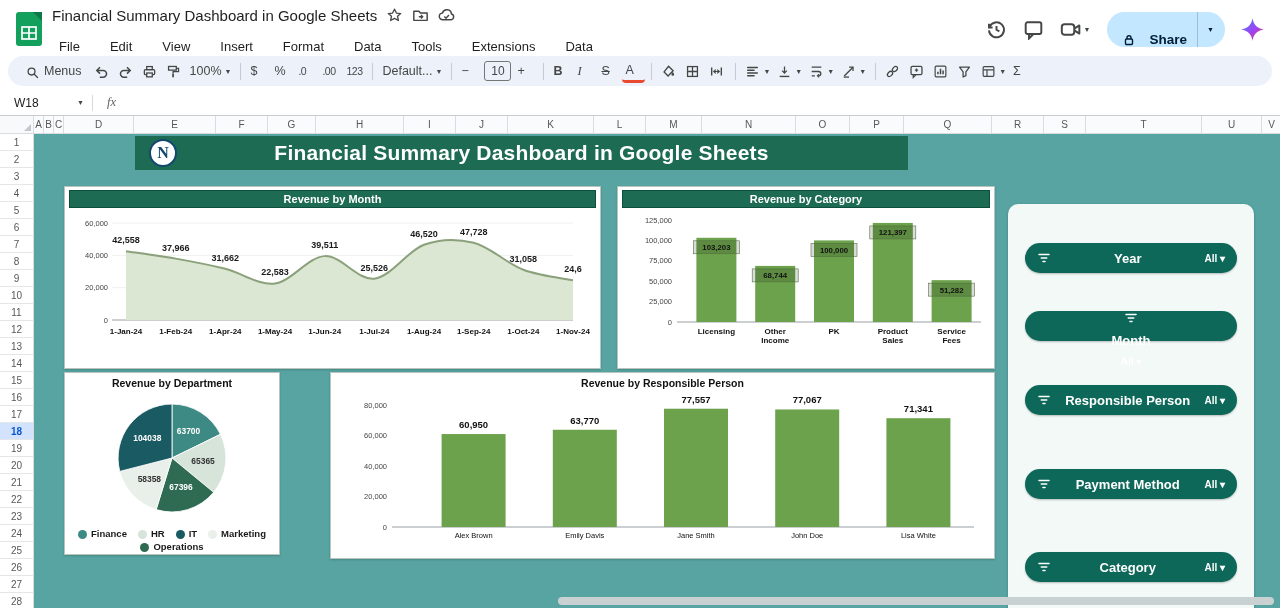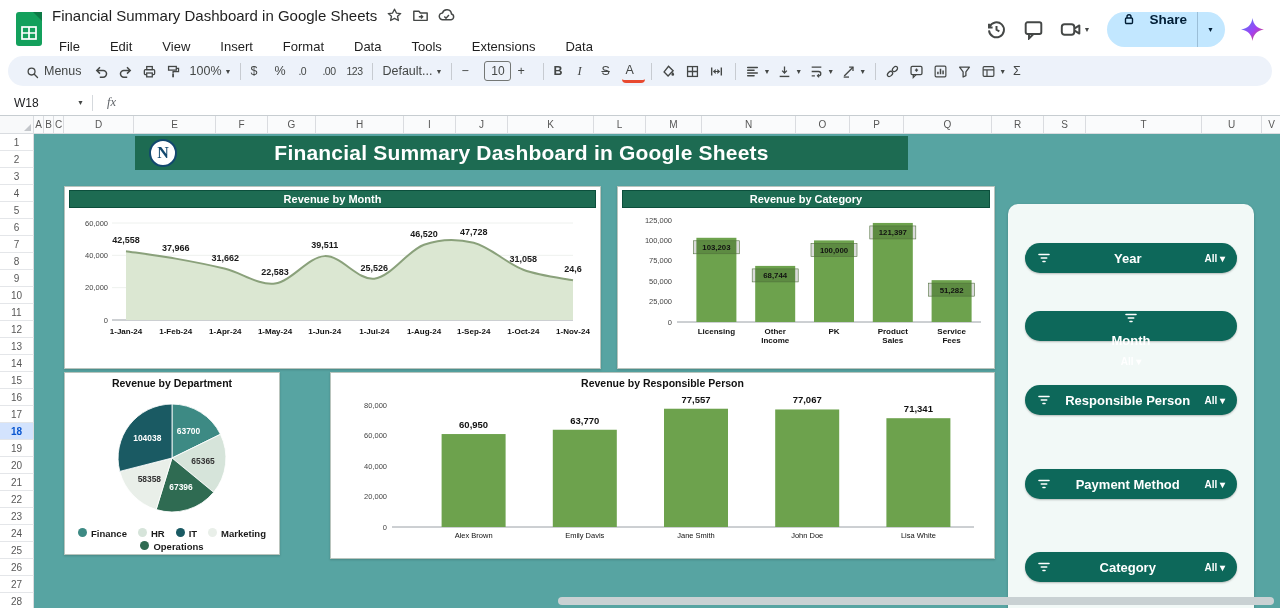--- a/index.html
+++ b/index.html
@@ -16,21 +16,21 @@
   .doc-title{font-size:15px;color:#1f1f1f;white-space:nowrap}
   .chrome-icon{width:17px;height:17px;color:#444746;display:inline-flex;flex:none}
   .chrome-icon svg{width:100%;height:100%}
   .menu-bar{display:flex;gap:16px;margin-top:11px}
   .menu-item{font-size:13px;color:#1f1f1f;padding:1px 7px;border-radius:9px;cursor:pointer}
   .topbar-right{display:flex;align-items:center;gap:16px;padding-right:2px}
   .tb-right-icon{width:21px;height:21px;color:#444746;display:inline-flex;cursor:pointer}
   .tb-right-icon svg{width:100%;height:100%}
   .cam-group{display:flex;align-items:center;gap:3px;cursor:pointer}
   .share-btn{display:flex;align-items:center;background:#c2e7ff;border-radius:18px;height:35px;overflow:hidden;cursor:pointer}
-  .share-main{display:flex;align-items:flex-start;gap:14px;padding:0 10px 0 15px;font-size:13.5px;font-weight:700;color:#001d35;height:100%}
+  .share-main{display:flex;align-items:flex-end;gap:14px;padding:0 10px 0 15px;font-size:13.5px;font-weight:700;color:#001d35;height:100%}
   .share-main svg{width:14px;height:14px}
   .share-caret{padding:0 11px 0 9px;border-left:1px solid rgba(0,29,53,.2);color:#001d35;font-size:9px;height:100%;display:flex;align-items:center}
   .gemini{width:23px;height:23px;cursor:pointer}
 
   
   .toolbar{margin:4px 8px;background:#edf2fa;border-radius:22px;height:30px;display:flex;align-items:center;padding:0 10px;gap:1px;flex:none}
   .tbtn{min-width:23px;height:24px;display:inline-flex;align-items:center;justify-content:space-between;border-radius:4px;color:#444746;font-size:12.5px;gap:3px;padding:0 3px;cursor:pointer;white-space:nowrap}
   .tbtn svg{width:15px;height:15px}
   .tsep{width:1px;height:17px;background:#c7cbd1;margin:0 5px;flex:none}
   .caret{font-size:7px;color:#444746;line-height:1}
@@ -62,21 +62,21 @@
 
   
   .banner{position:absolute;left:101px;top:2px;width:773px;height:34px;background:#1d6b52;display:flex;align-items:center;justify-content:center}
   .banner-logo{position:absolute;left:14px;top:3px;width:28px;height:28px;border-radius:50%;background:#fff;border:2px solid #12486e;color:#12486e;font-weight:700;font-size:16px;display:flex;align-items:center;justify-content:center;font-family:"Liberation Serif",serif}
   .banner-title{color:#fff;font-size:21px;font-weight:700;letter-spacing:.2px}
   .panel{position:absolute;background:#fff;border:1px solid #b9c4bd;box-shadow:0 1px 2px rgba(0,0,0,.18)}
   .chart-header{margin:3px 4px 0;background:#1d6b52;color:#fff;font-weight:700;text-align:center;font-size:11px;padding:2px 0;border:1px solid #0c4f3c}
   .panel-title{font-weight:700;font-size:10.5px;text-align:center;padding-top:4px;color:#111}
   .plot{width:100%}
   .pie-legend{display:flex;flex-wrap:wrap;justify-content:center;column-gap:11px;row-gap:2px;font-size:9.5px;font-weight:700;color:#1a1a1a;padding:1px 10px 0}
-  .legend-item{display:flex;align-items:flex-start;gap:4px}
+  .legend-item{display:flex;align-items:flex-end;gap:4px}
   .legend-dot{width:9px;height:9px;border-radius:50%;flex:none}
 
   
   .filter-card{position:absolute;left:974px;top:70px;width:246px;height:420px;background:#f2f9f7;border-radius:10px;box-shadow:0 1px 3px rgba(0,0,0,.2)}
   .pill{position:absolute;left:17px;width:212px;height:30px;border-radius:15px;background:#0d685a;display:flex;align-items:center;padding:0 12px;gap:8px;cursor:pointer;box-shadow:0 1px 2px rgba(0,0,0,.25)}
   .pill-icon{width:14px;height:14px;flex:none}
   .pill-icon svg{width:100%;height:100%}
   .pill-label{flex:1;text-align:center;color:#fff;font-weight:700;font-size:13px;white-space:nowrap}
   .pill-value{color:#fff;font-weight:700;font-size:10px;white-space:nowrap}
 

